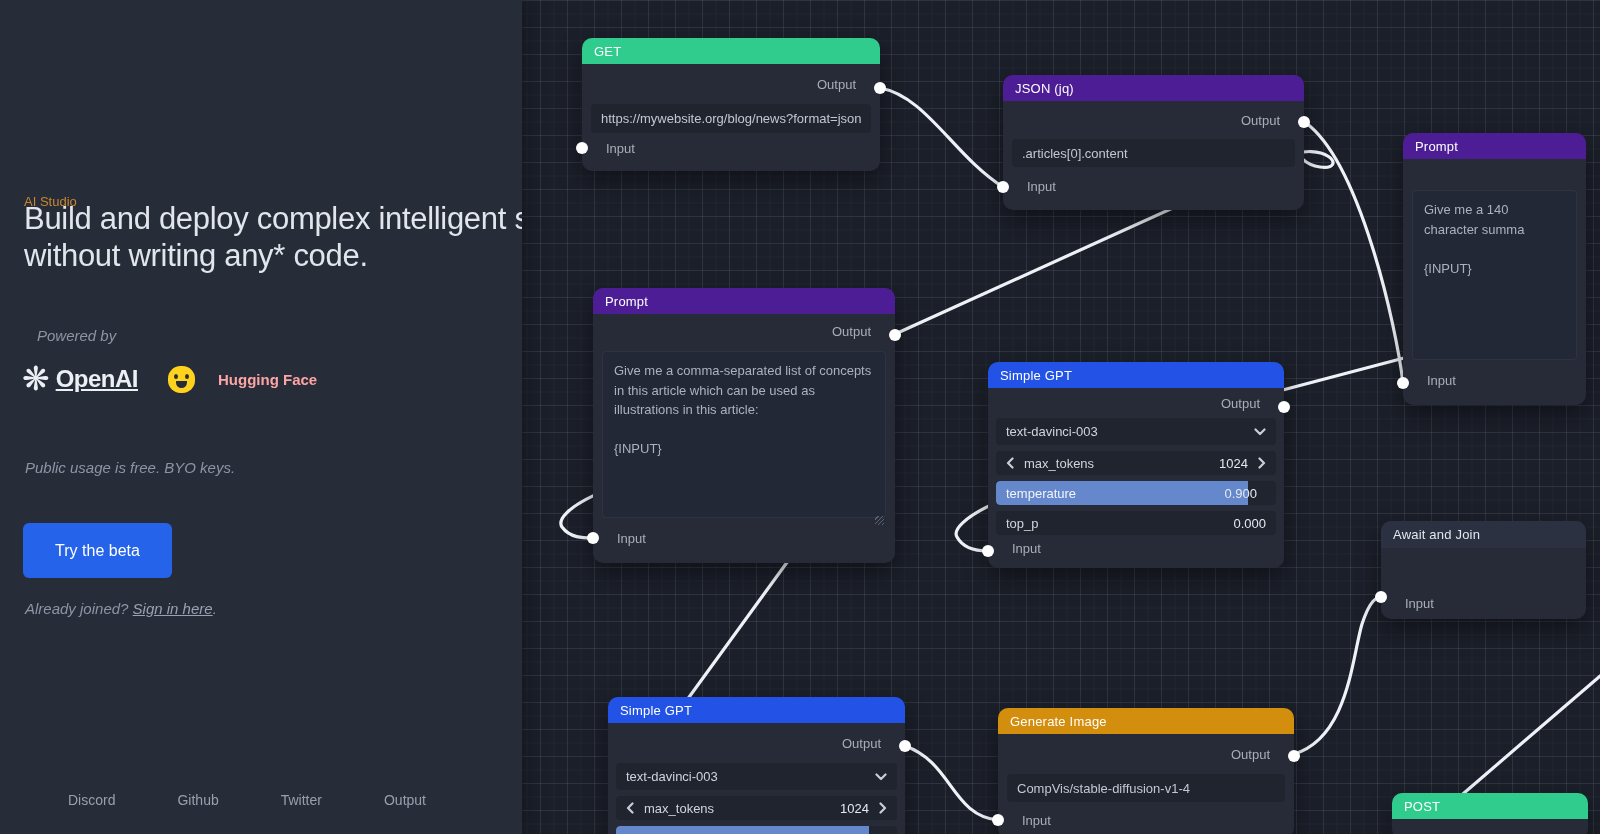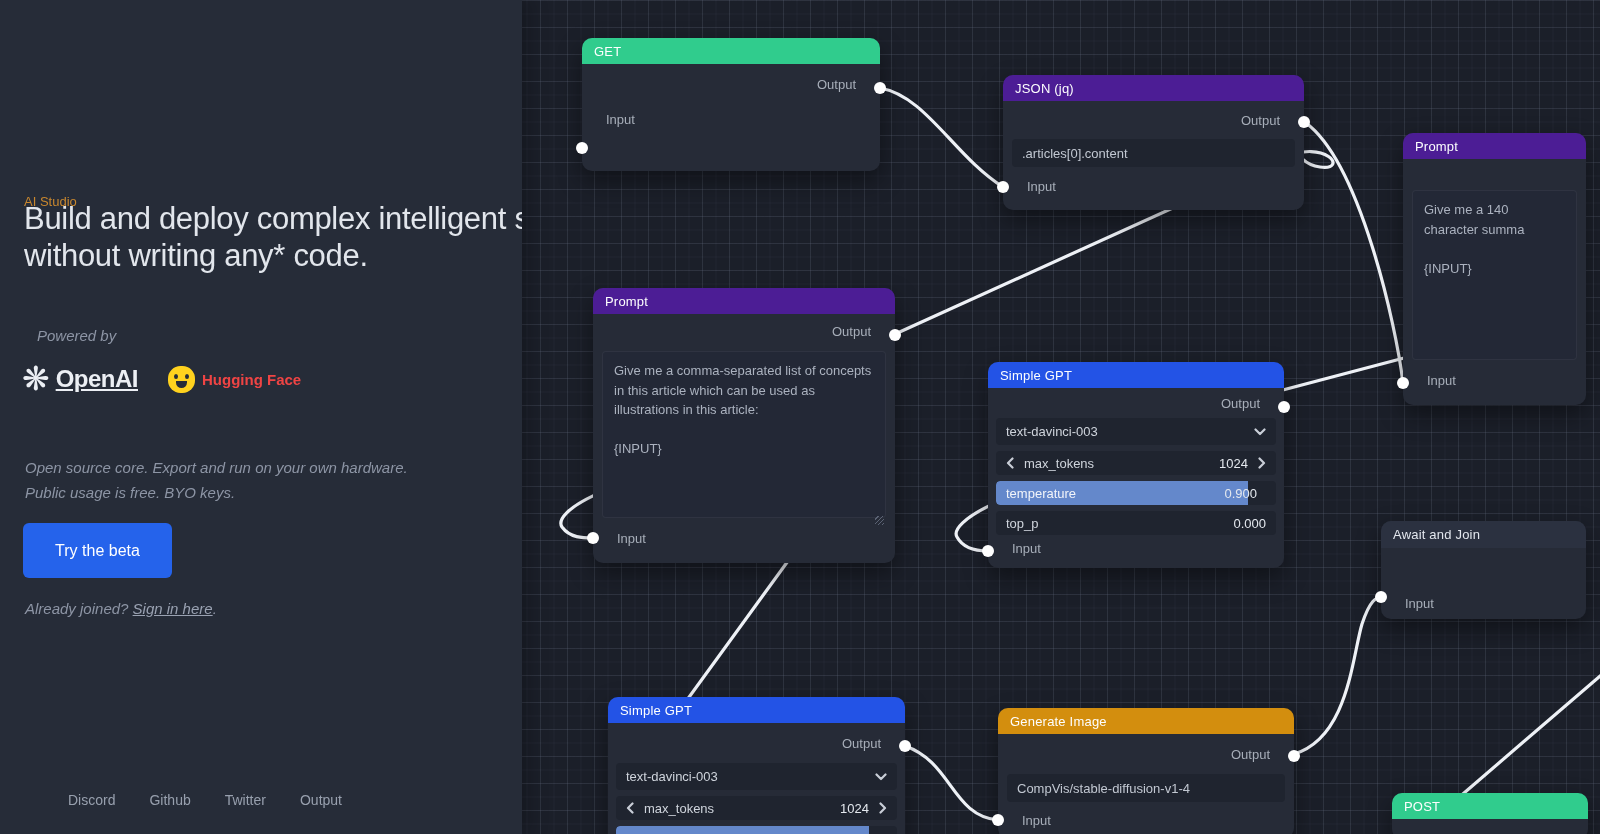--- a/index.html
+++ b/index.html
@@ -55,35 +55,35 @@
            z-index:10;overflow:hidden;box-shadow:6px 0 18px rgba(0,0,0,.25);}
   .brand{position:absolute;left:24px;top:161px;color:#c8872e;font-size:13px;margin-top:33px;}
   .headline{position:absolute;left:24px;top:200px;color:#e2e6ec;font-size:31px;
             font-weight:500;letter-spacing:-.3px;line-height:37px;}
   .headline div{white-space:nowrap;}
   .powered{position:absolute;left:37px;top:327px;color:#8d95a5;font-size:15px;font-style:italic;}
   .logos{position:absolute;left:22px;top:360px;display:flex;align-items:center;gap:30px;}
   .oai{display:flex;align-items:center;gap:6px;color:#eceff4;}
   .oai .mark{font-size:33px;line-height:38px;}
   .oai .word{font-size:24px;font-weight:600;letter-spacing:-.5px;text-decoration:underline;}
-  .hf{display:flex;align-items:center;gap:7px;color:#ef4444;}
+  .hf{display:flex;align-items:center;gap:23px;color:#fca5a5;}
   .hf .face{width:27px;height:27px;border-radius:46%;background:#ffd21e;position:relative;}
   .hf .face i{position:absolute;width:4px;height:5px;border-radius:50%;background:#262c38;top:8px;}
   .hf .face i.e1{left:6px;} .hf .face i.e2{right:6px;}
   .hf .face u{position:absolute;left:8px;right:8px;top:15px;height:7px;background:#262c38;
               border-radius:0 0 8px 8px;text-decoration:none;}
   .hf .word{font-size:15px;font-weight:700;}
   .tagline{position:absolute;left:25px;top:455px;color:#8d95a5;font-size:15px;
            font-style:italic;line-height:25px;}
   .cta{position:absolute;left:23px;top:523px;width:149px;height:55px;background:#2563eb;
        border:none;border-radius:6px;color:#fff;font-size:16px;cursor:pointer;
        font-family:"Liberation Sans",sans-serif;}
   .signin{position:absolute;left:25px;top:600px;color:#8d95a5;font-size:15px;font-style:italic;}
   .signin a{color:#9aa2b2;}
-  .footer{position:absolute;left:68px;bottom:26px;display:flex;gap:34px;
+  .footer{position:absolute;left:68px;bottom:26px;display:flex;gap:62px;
           color:#98a0ae;font-size:14px;}
   .footer span{cursor:pointer;}
 </style>
 </head>
 <body>
 
 <div id="graph">
 
   <svg id="wires" viewBox="0 0 1600 834">
     <path d="M880,88 C926,96 954,156 1003,187"></path>
@@ -96,20 +96,21 @@
     <path d="M905,746 C952,762 952,816 998,820"></path>
     <path d="M1294,754 C1348,738 1352,658 1362,624 C1370,600 1376,597 1383,597"></path>
     <path d="M1428,824 L1614,664"></path>
   </svg>
 
   <div class="node" style="left:582px;top:38px;width:298px;height:133px">
     <div class="nh green">GET</div>
     <div class="row-out h40">
         <span>Output</span>
       </div>
+    <div class="field">https://mywebsite.org/blog/news?format=json</div>
     <div class="row-in h30">
         <span>Input</span>
       </div>
     <div class="dot r" style="top:44px"></div>
     <div class="dot l" style="top:104px"></div>
   </div>
 
   <div class="node" style="left:1003px;top:75px;width:301px;height:135px">
     <div class="nh gray">JSON (jq)</div>
     <div class="row-out h38">
@@ -258,21 +259,20 @@
     <div class="hf">
       <span class="face">
           <i class="e1"></i>
           <i class="e2"></i>
           <u></u>
         </span>
       <span class="word">Hugging Face</span>
     </div>
   </div>
   <div class="tagline">
-    <div>Open source core. Export and run on your own hardware.</div>
     <div>Public usage is free. BYO keys.</div>
   </div>
   <button class="cta">Try the beta</button>
   <div class="signin">
     <span>Already joined? </span><a href="#">Sign in here</a><span>.</span>
   </div>
   <div class="footer">
     <span>Discord</span>
     <span>Github</span>
     <span>Twitter</span>

